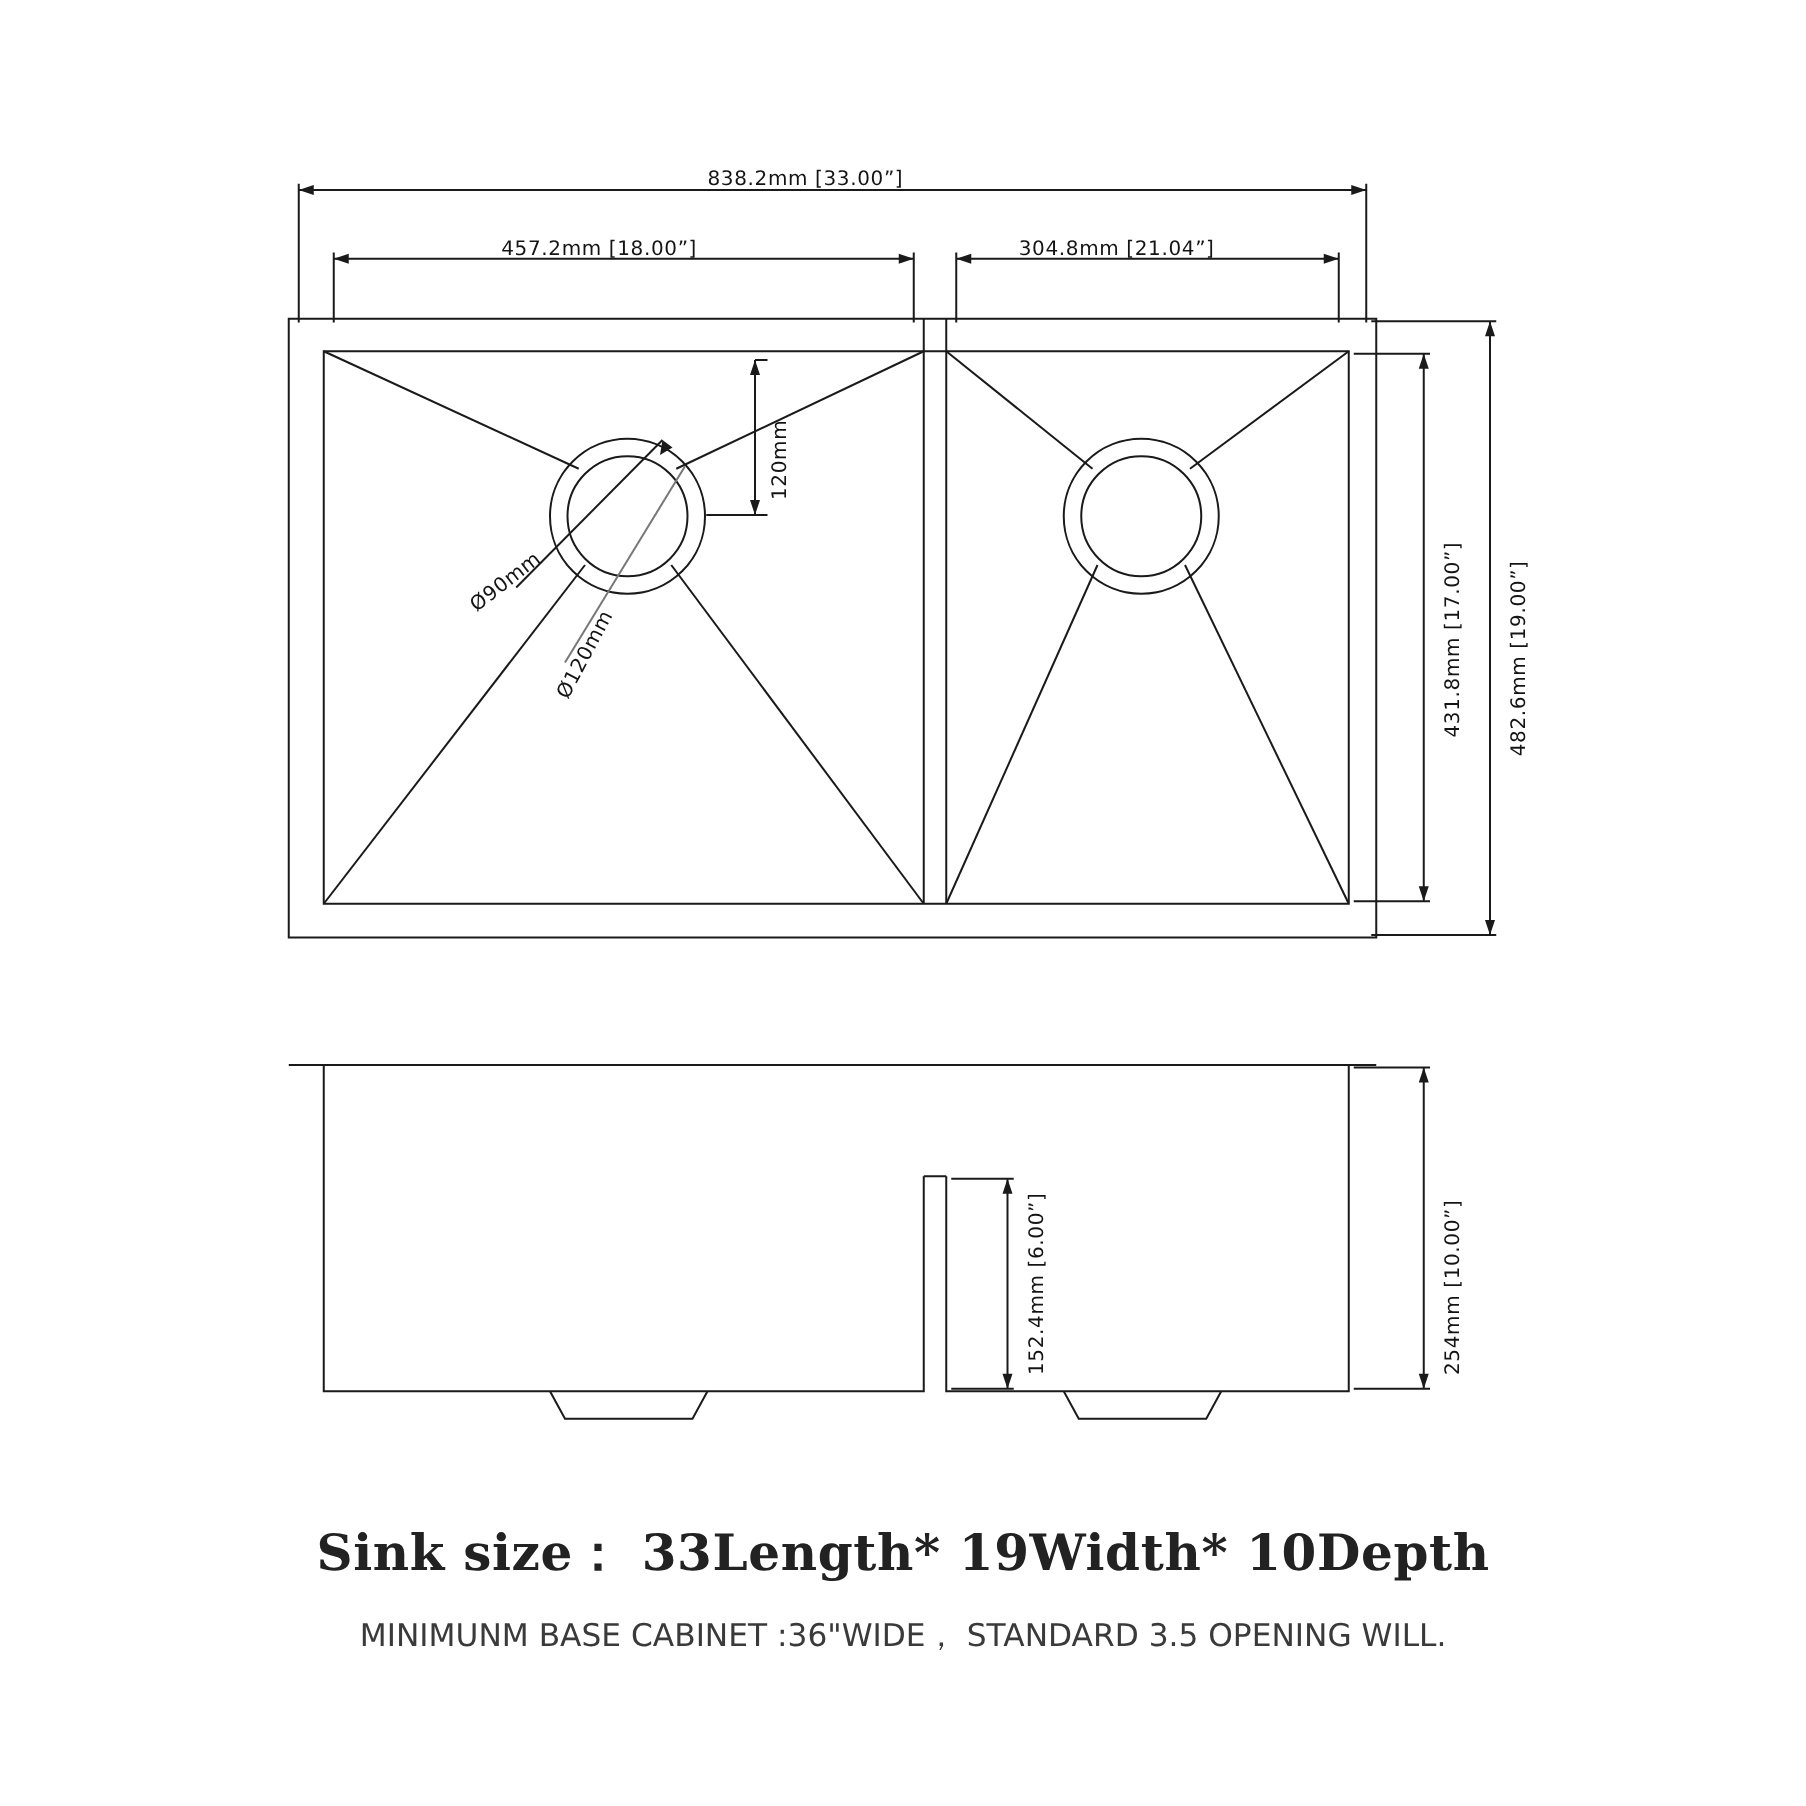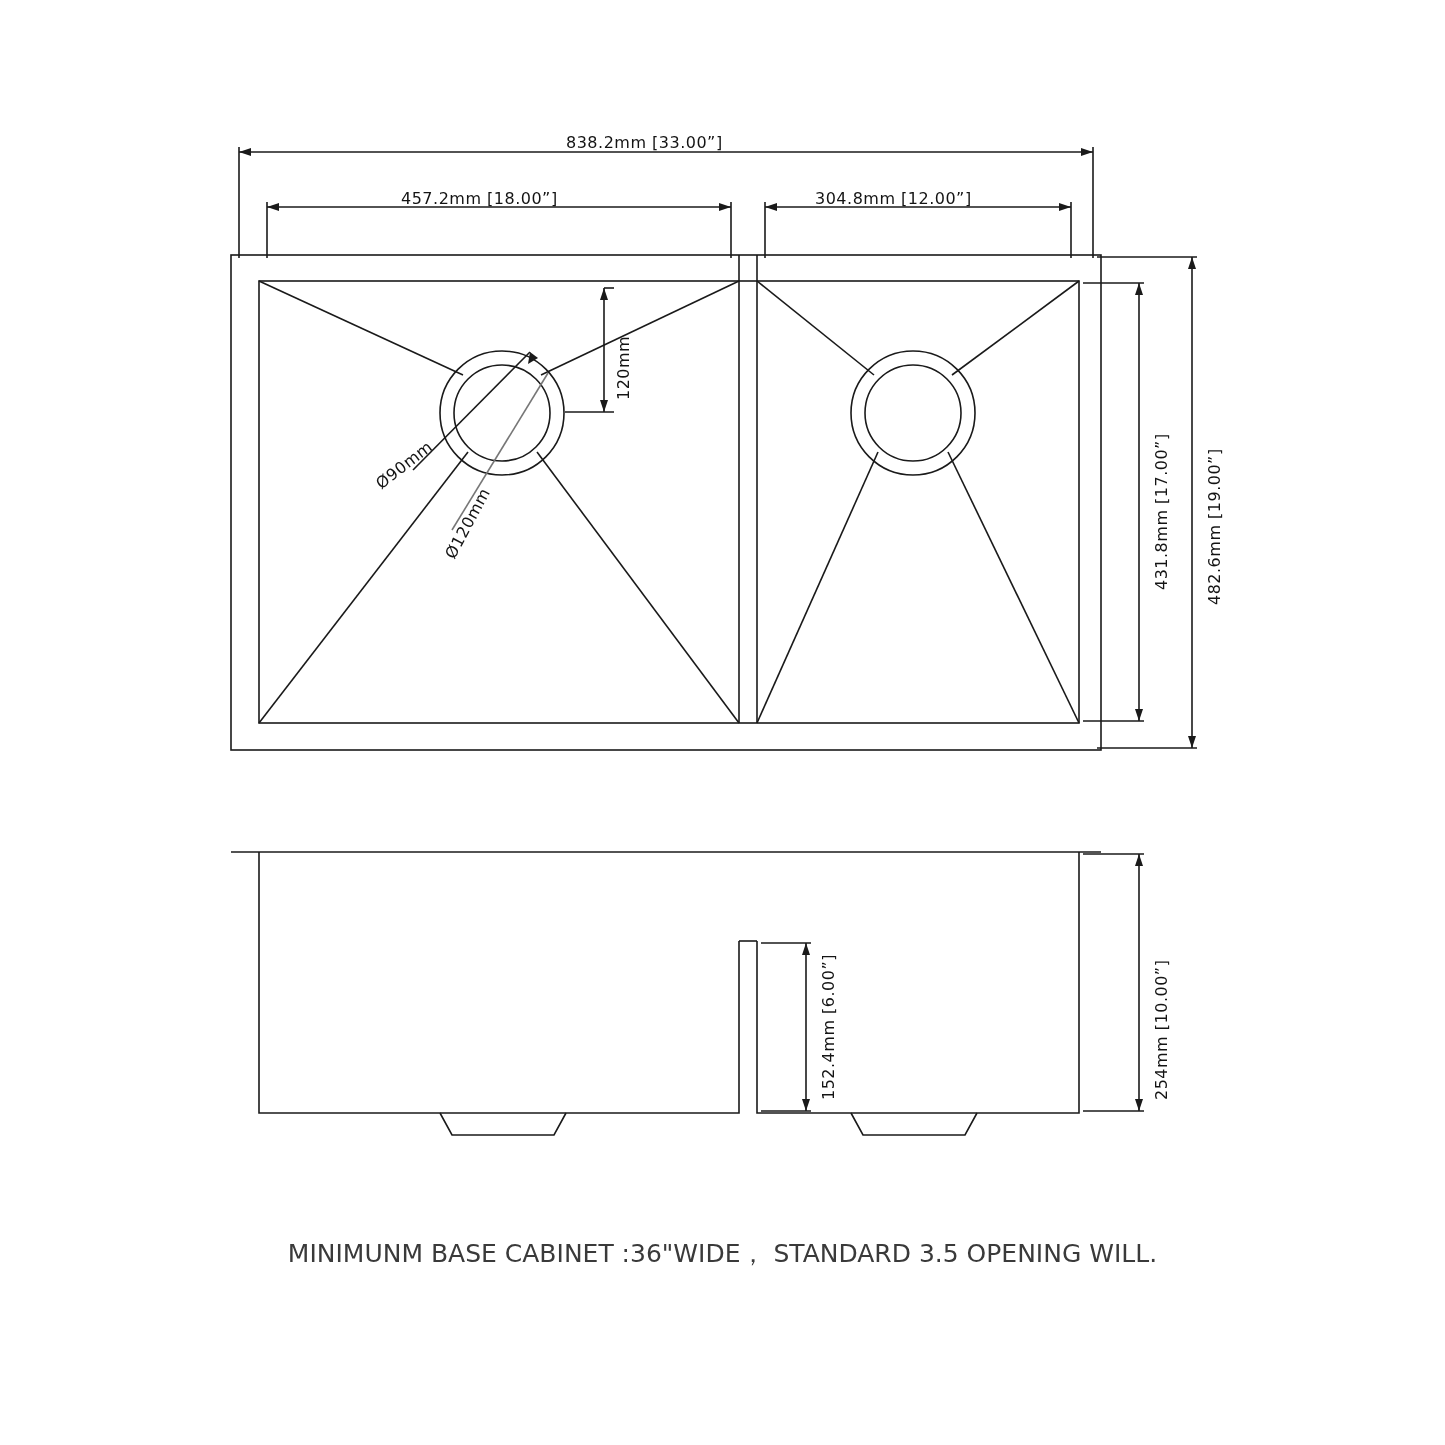--- a/index.html
+++ b/index.html
@@ -148,30 +148,31 @@
       <line x1="806" y1="943" x2="806" y2="1111"></line>
       <path d="M806 943 l-4 12 h8 z" fill="#1a1a1a" stroke="none"></path>
       <path d="M806 1111 l-4 -12 h8 z" fill="#1a1a1a" stroke="none"></path>
       <line x1="761" y1="943" x2="811" y2="943"></line>
       <line x1="761" y1="1111" x2="811" y2="1111"></line>
     </g>
   </svg>
 
   <div class="dimtxt" style="left:566px;top:133px;">838.2mm [33.00”]</div>
   <div class="dimtxt" style="left:401px;top:189px;text-align:right;">457.2mm [18.00”]</div>
-  <div class="dimtxt" style="left:815px;top:189px;">304.8mm [12.00”]</div>
+  <div class="dimtxt" style="left:815px;top:189px;">304.8mm [21.04”]</div>
 
   <div class="dimtxt vert" style="left:614px;top:400px;">120mm</div>
 
   <div class="dimtxt vert" style="left:1152px;top:590px;">431.8mm [17.00”]</div>
   <div class="dimtxt vert" style="left:1205px;top:605px;">482.6mm [19.00”]</div>
 
   <div class="dimtxt rot-diag1" style="left:372px;top:478px;">Ø90mm</div>
   <div class="dimtxt rot-diag2" style="left:441px;top:553px;">Ø120mm</div>
 
   <div class="dimtxt vert" style="left:819px;top:1100px;">152.4mm [6.00”]</div>
   <div class="dimtxt vert" style="left:1152px;top:1100px;">254mm [10.00”]</div>
 
   <div class="caption-wrap">
+    <div class="title">Sink size： 33Length* 19Width* 10Depth</div>
     <div class="sub">MINIMUNM BASE CABINET :36"WIDE， STANDARD 3.5 OPENING WILL.</div>
   </div>
 
 </div>
 
 </body></html>

